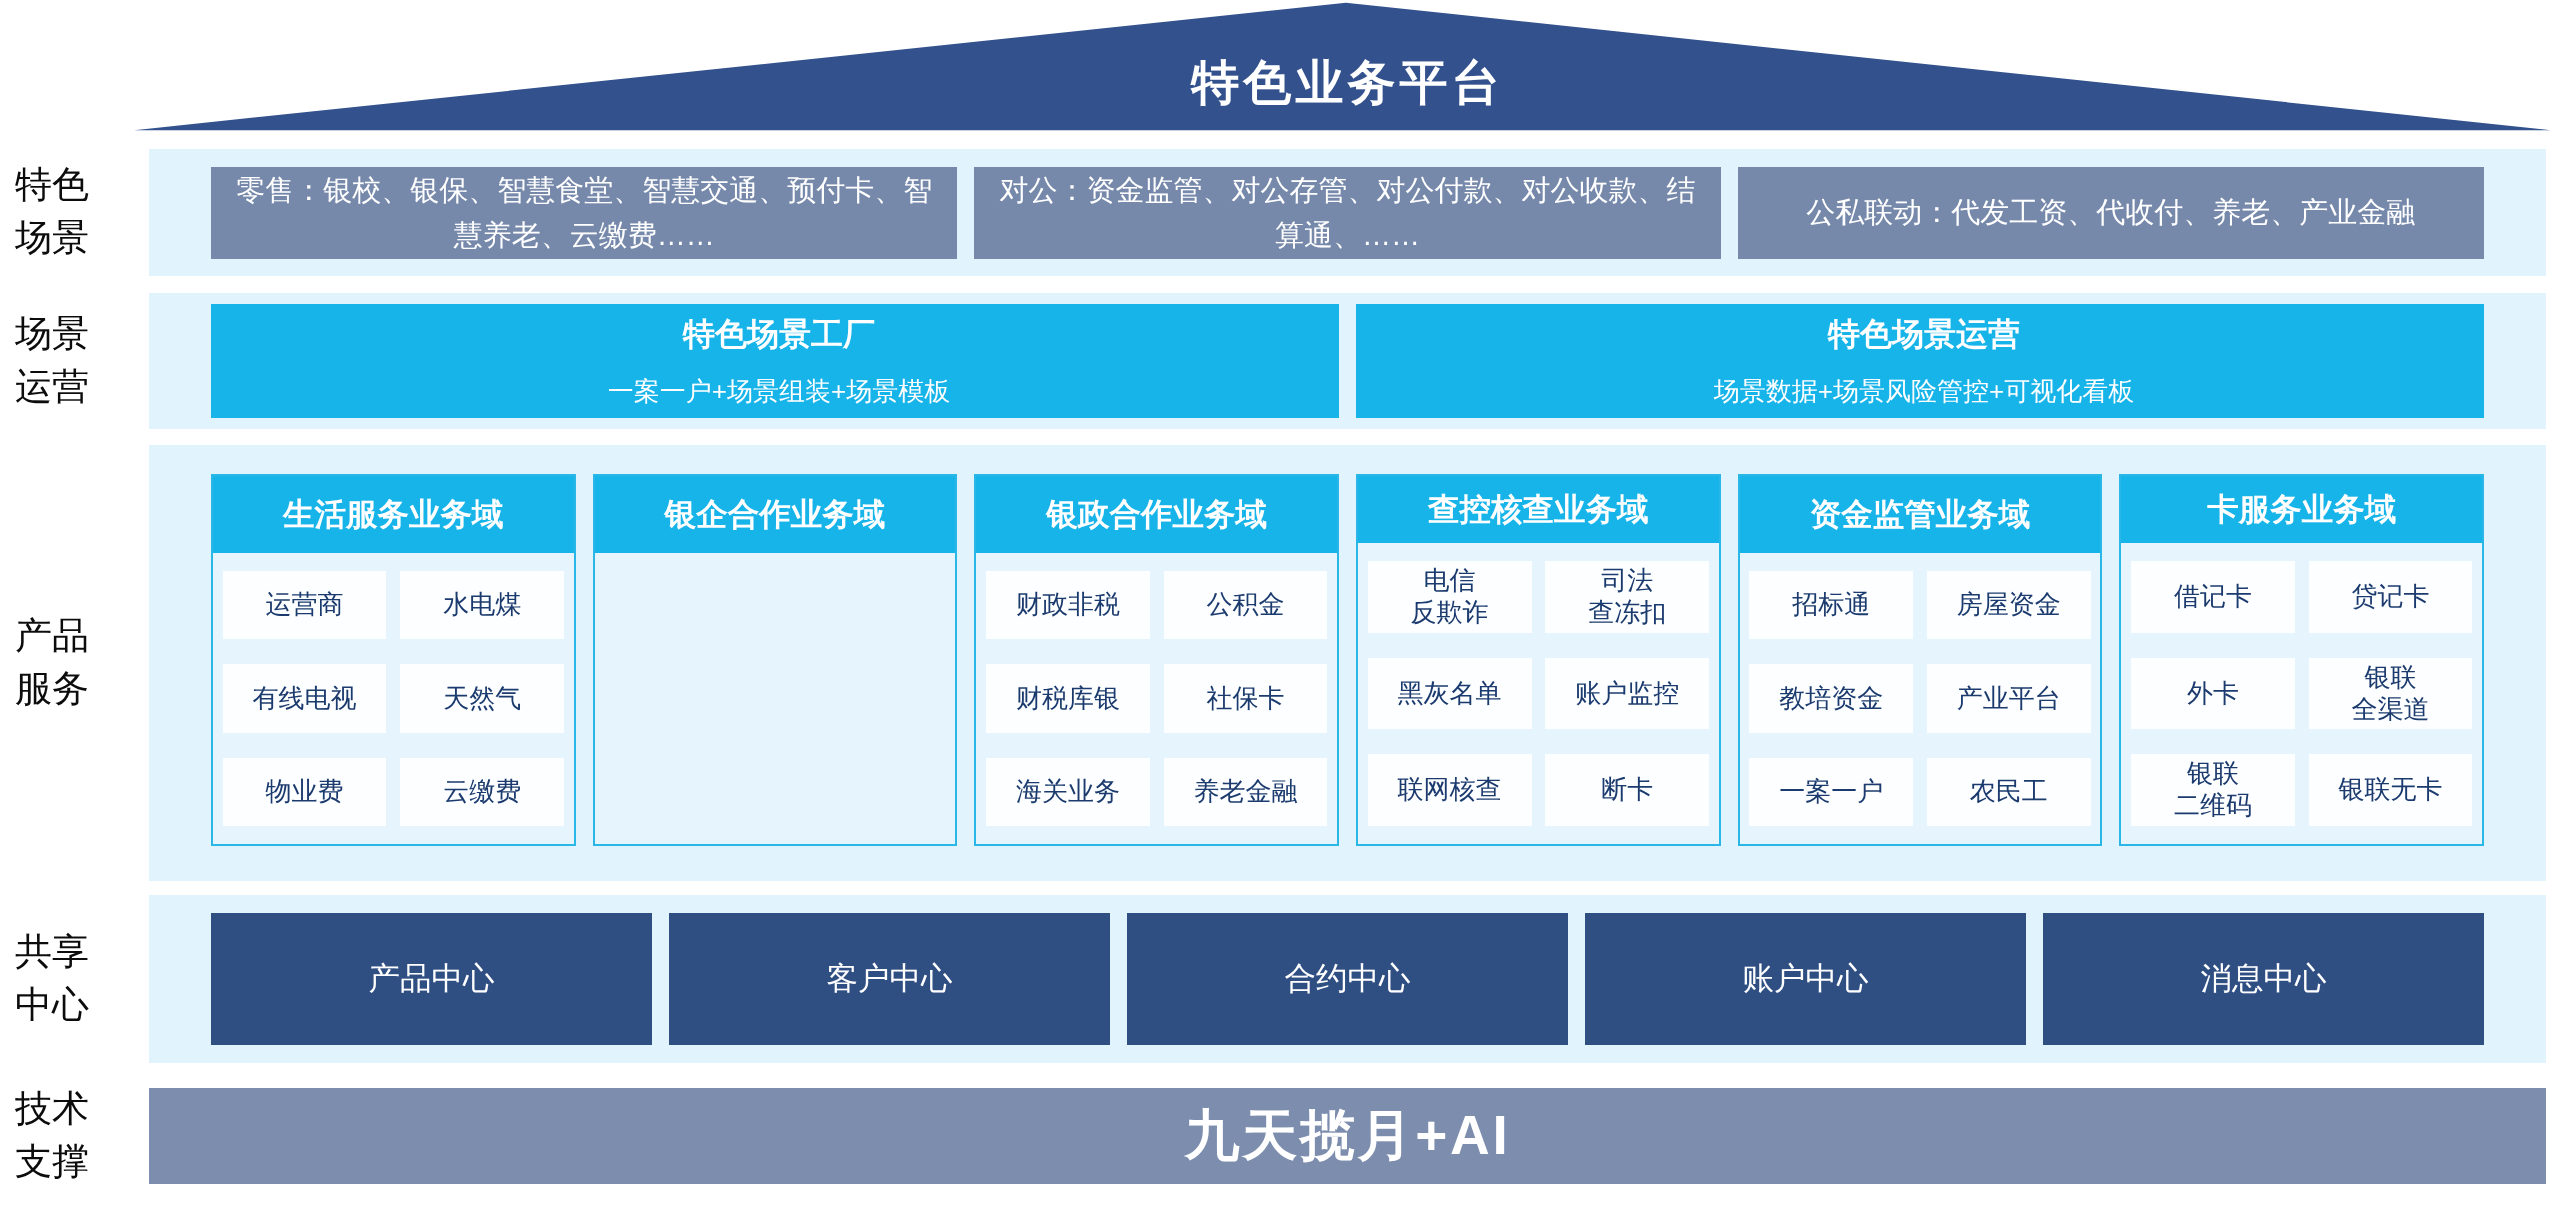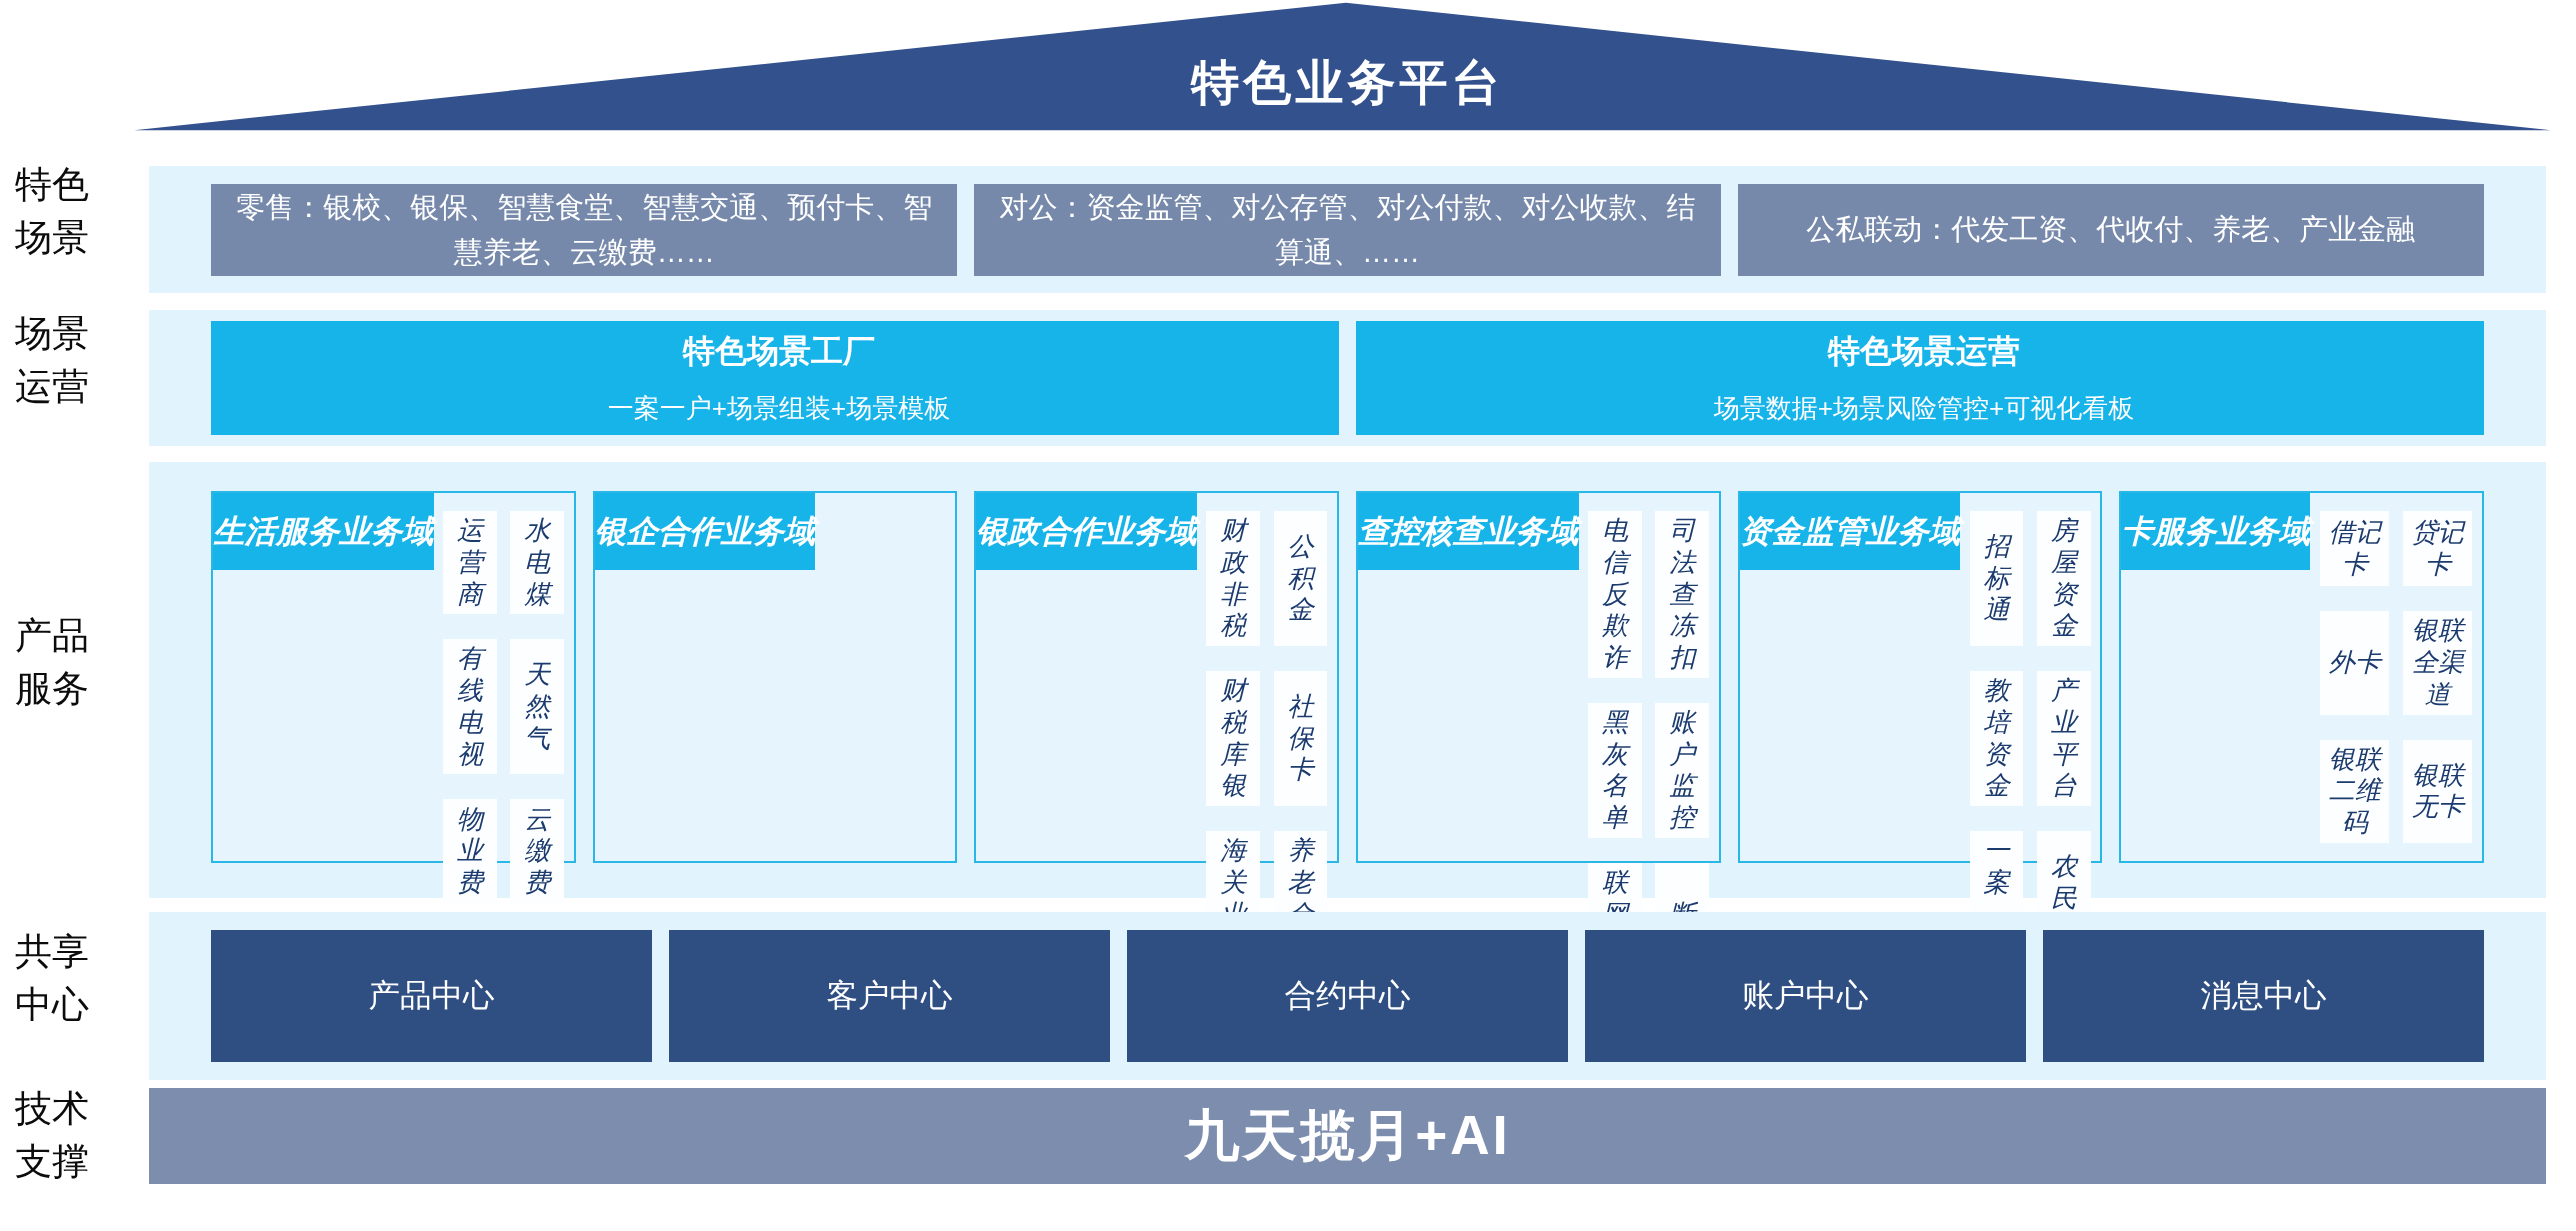--- a/index.html
+++ b/index.html
@@ -36,21 +36,21 @@
     position:absolute;left:15px;width:116px;
     transform:translateY(-50%);
     color:#0c0c0c;font-size:37px;font-weight:500;
     line-height:1.42;white-space:pre-line;text-align:left;
   }
 
   
   .band{
     position:absolute;left:149px;width:2397px;
     background:var(--band);
-    display:flex;gap:17px;padding:0 62px;align-items:center;margin-top:17px;
+    display:flex;gap:17px;padding:0 62px;align-items:center;
   }
   .band1{top:149px;height:127px;}
   .band2{top:293px;height:136px;}
   .band3{top:445px;height:436px;align-items:stretch;padding:29px 62px 35px 62px;}
   .band4{top:895px;height:168px;}
 
   
   .scenario-box{
     flex:1;height:92px;background:var(--steel);
     color:var(--white);font-size:29px;line-height:1.55;
@@ -62,24 +62,23 @@
   .op-box{
     flex:1;height:114px;background:var(--cyan);
     color:var(--white);display:flex;flex-direction:column;
     align-items:center;justify-content:center;gap:16.4px;text-align:center;padding-left:8px;
   }
   .op-title{font-size:32px;font-weight:700;}
   .op-sub{font-size:26px;font-weight:400;}
 
   
   .domain{
-    flex:1;display:flex;flex-direction:row;
+    flex:1;display:flex;flex-direction:column;
     border:2.1px solid var(--cyan-border);
     background:#e6f5fd;
-    font-style:italic;
   }
   .domain-header{
     height:77px;background:var(--cyan);color:var(--white);
     font-size:31.5px;font-weight:700;
     display:flex;align-items:center;justify-content:center;text-align:center;
   }
   .domain-cells{
     flex:1;display:grid;grid-template-columns:1fr 1fr;grid-template-rows:1fr 1fr 1fr;
     gap:25px 13.7px;padding:18px 9.6px;
   }

